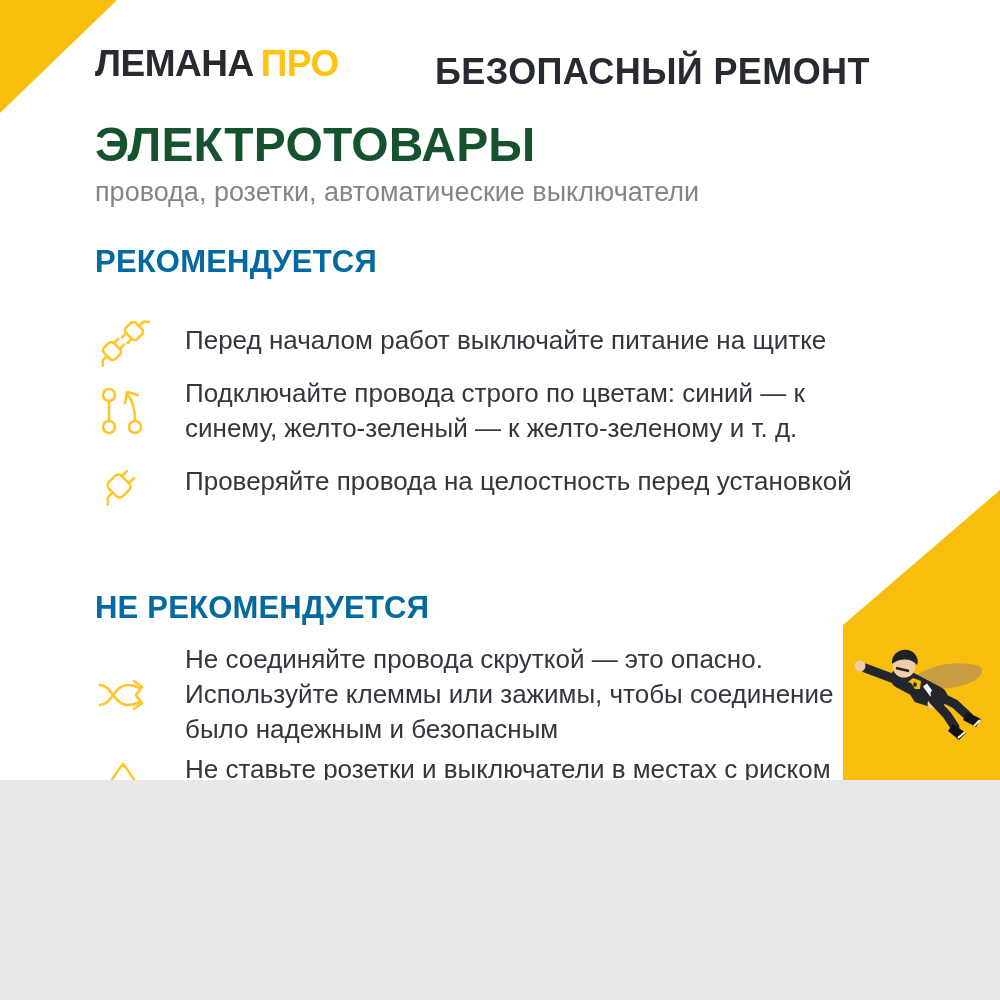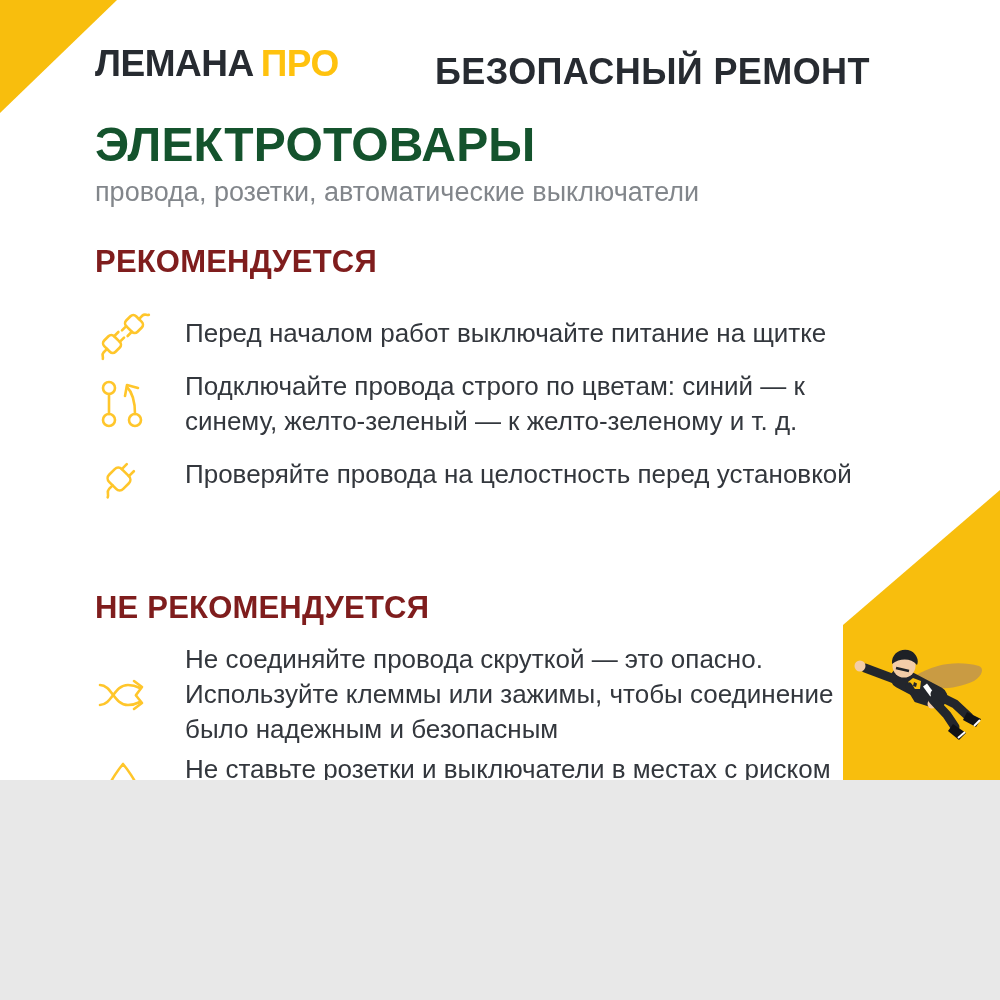--- a/index.html
+++ b/index.html
@@ -45,27 +45,27 @@
   }
   .page-subtitle{
     position:absolute;left:95px;top:176px;
     font-size:27px;font-weight:400;
     color:#82868B;line-height:32px;margin:0;
   }
   
   .section-heading{
     position:absolute;left:95px;
     font-size:31px;font-weight:800;letter-spacing:0.2px;
-    color:#7f1d1d;margin:0;line-height:36px;
+    color:#0369a1;margin:0;line-height:36px;
   }
   #rec-heading{top:244px;}
   #notrec-heading{top:590px;}
   
   .item-list{position:absolute;left:95px;margin:0;padding:0;list-style:none;}
-  #rec-list{top:303px;}
+  #rec-list{top:310px;}
   #notrec-list{top:642px;}
   .safety-item{
     display:flex;align-items:center;
     margin:0 0 5px 0;min-height:61px;
   }
   .item-icon{
     flex:0 0 56px;width:56px;height:56px;
     display:flex;align-items:center;justify-content:center;
     margin-right:34px;
   }

